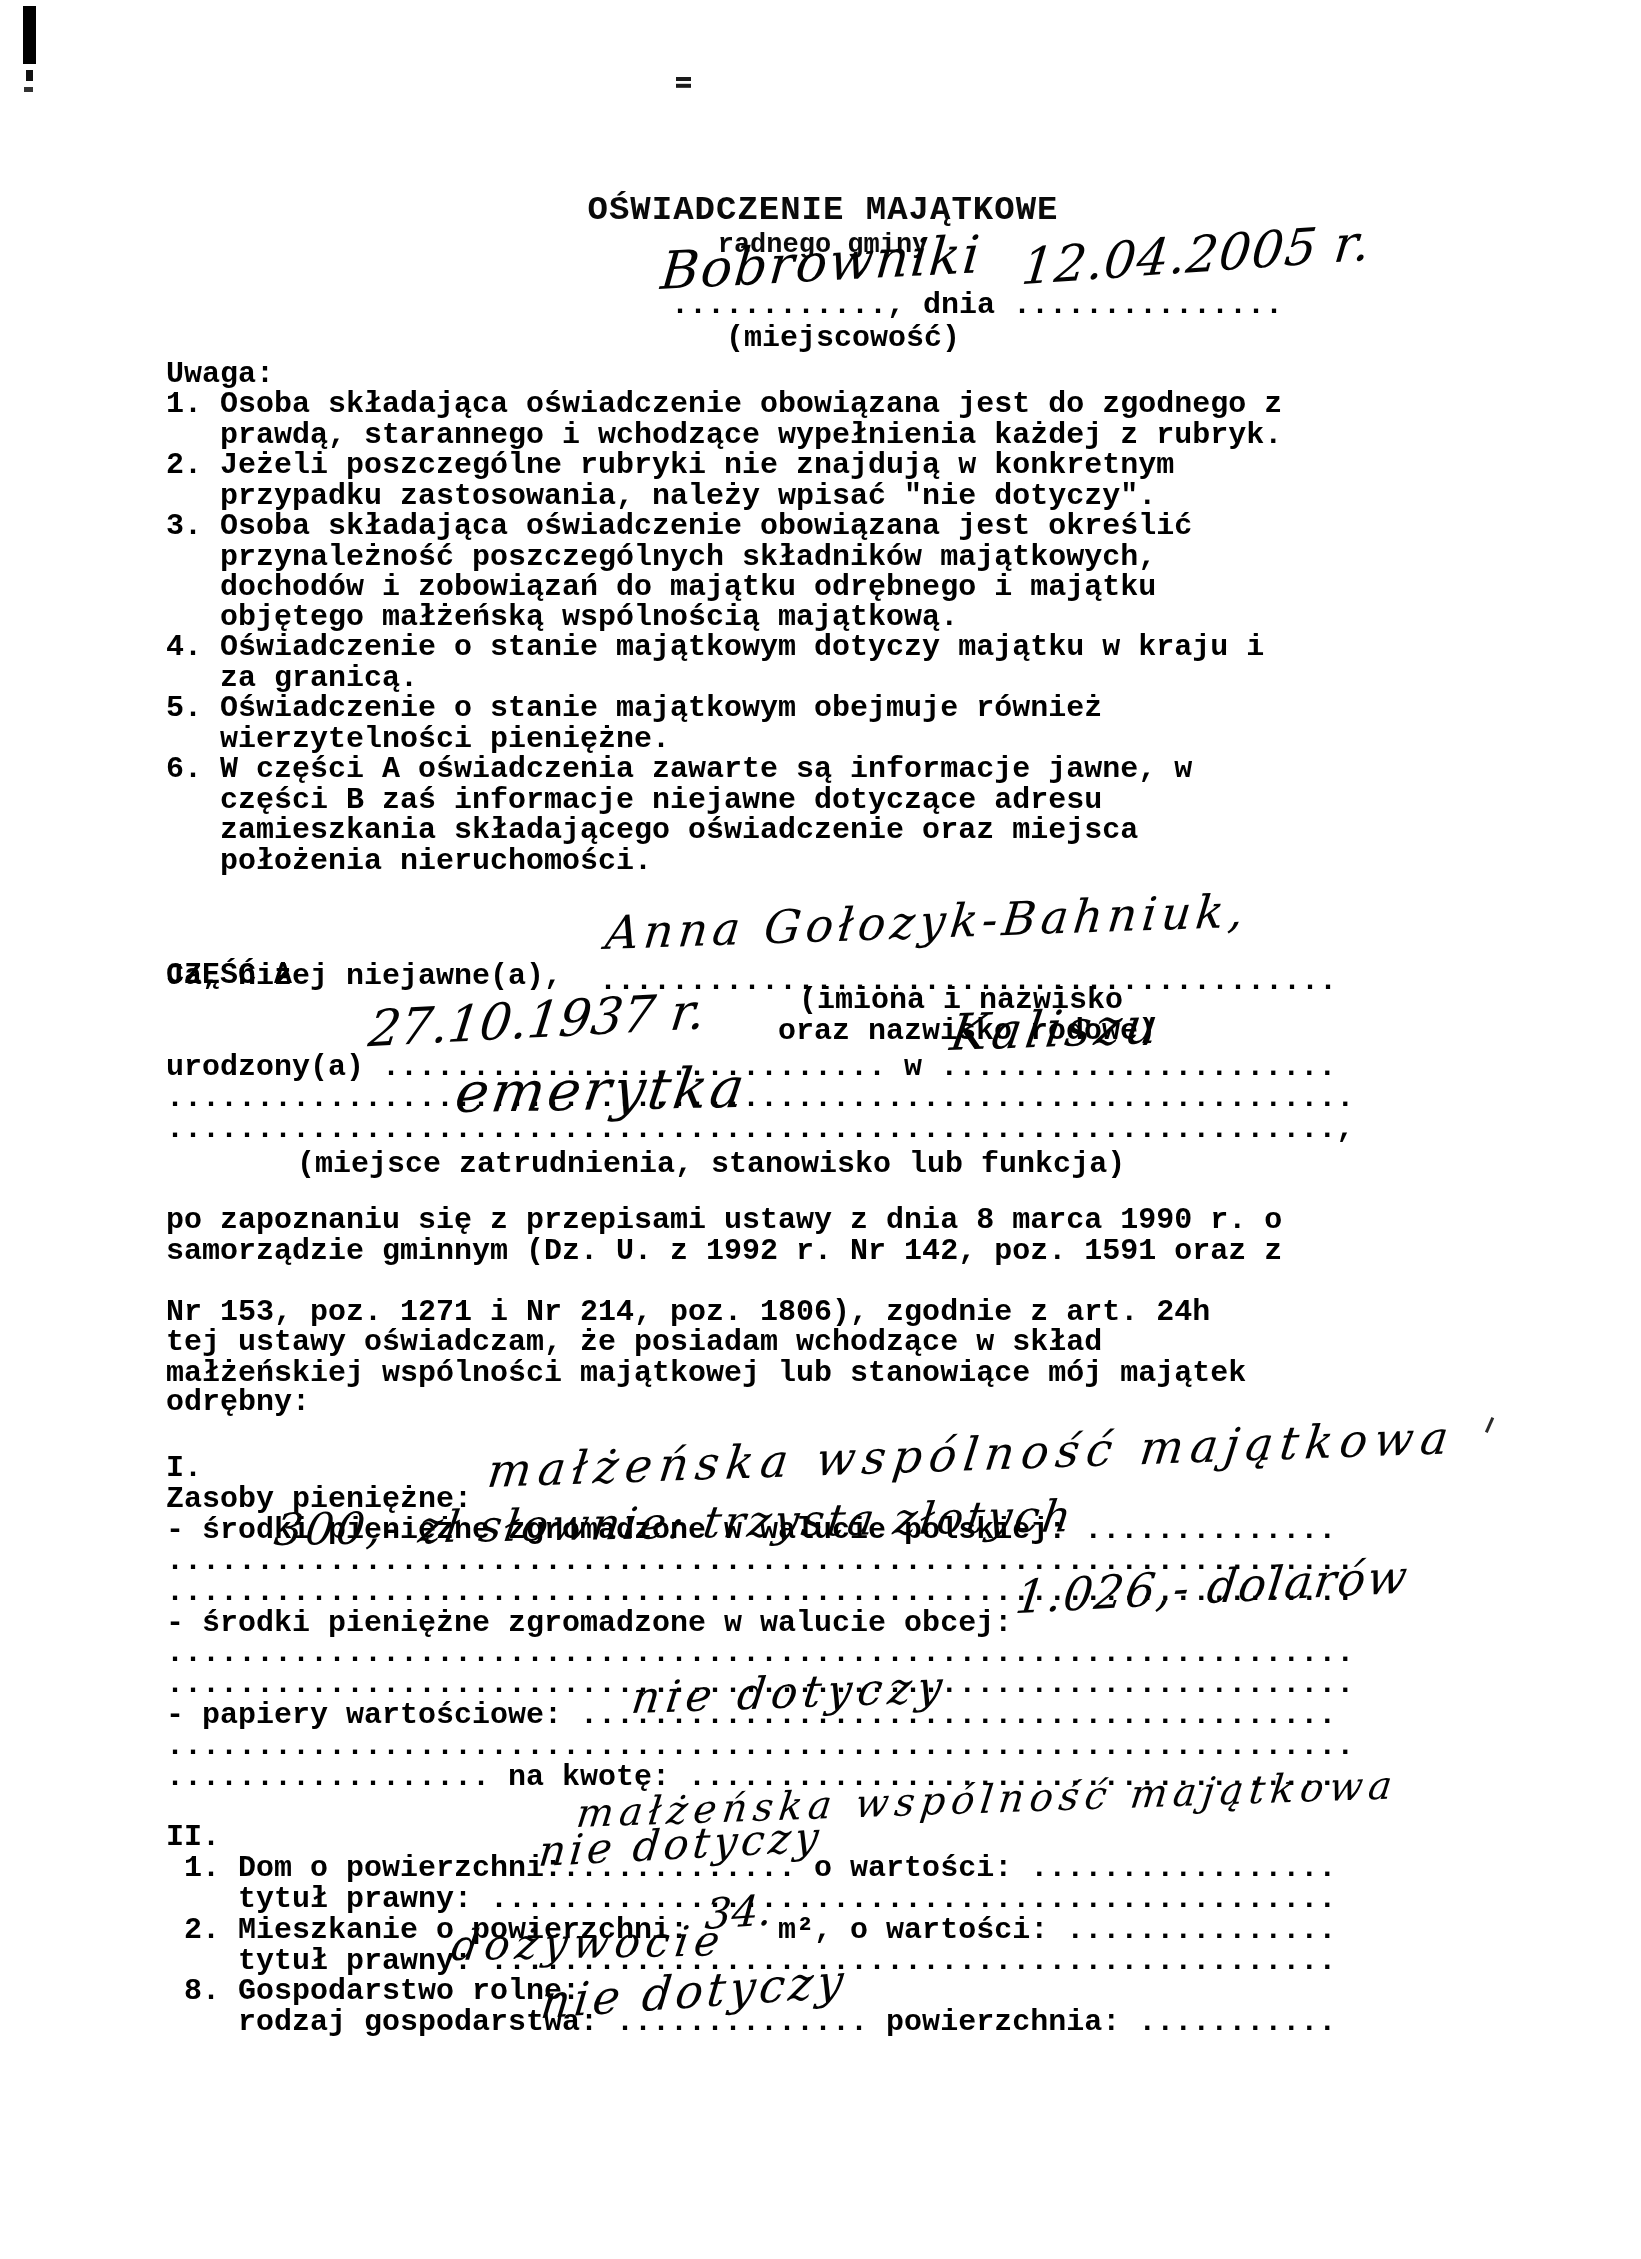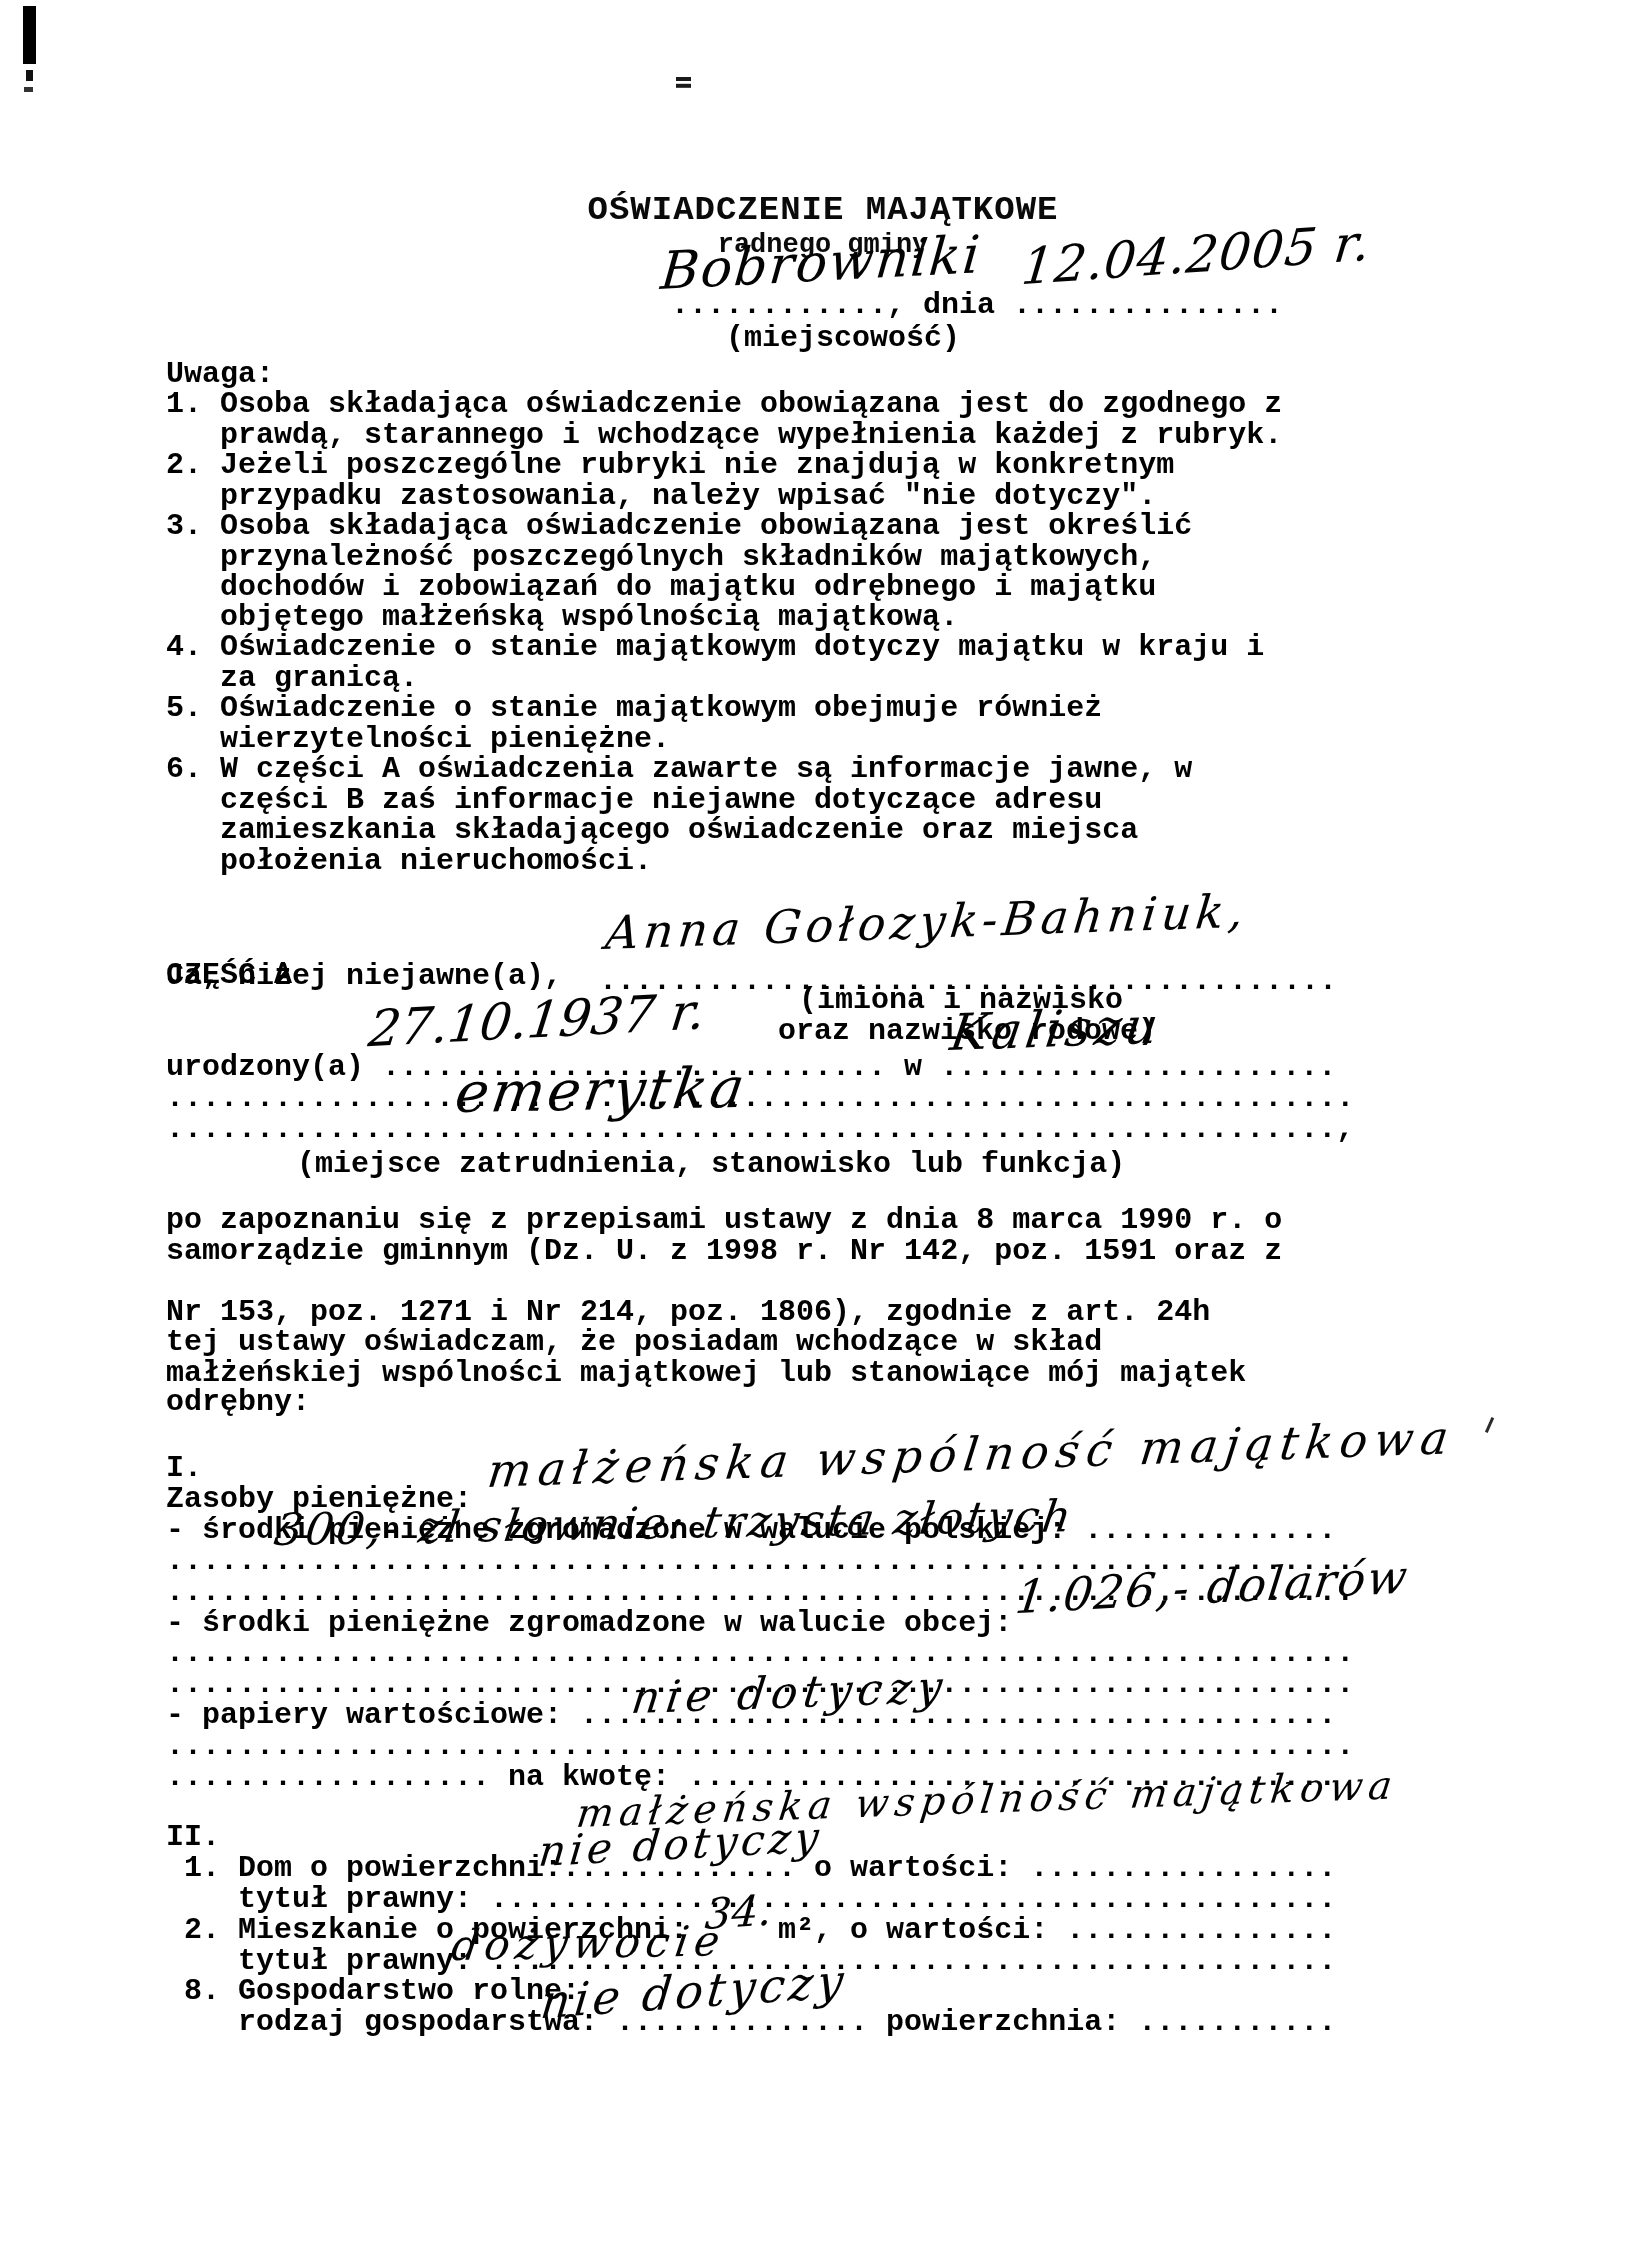--- a/index.html
+++ b/index.html
@@ -61,21 +61,21 @@
   <div class="tl" style="left:166px;top:1052px;">urodzony(a) ............................ w ......................</div>
   <div class="hw" style="left:369px;top:1000px;font-size:50px;transform:rotate(-3deg) skewX(-10deg);">27.10.1937 r.</div>
   <div class="hw" style="left:951px;top:1004px;font-size:50px;transform:rotate(-2deg) skewX(-10deg);letter-spacing:3.9px;">Kaliszu</div>
 
   <div class="tl" style="left:166px;top:1083px;">..................................................................</div>
   <div class="tl" style="left:166px;top:1114px;">.................................................................,</div>
   <div class="hw" style="left:456px;top:1060px;font-size:56px;transform:rotate(-1deg) skewX(-9deg);letter-spacing:2.9px;">emerytka</div>
   <div class="tl" style="left:297px;top:1149px;">(miejsce zatrudnienia, stanowisko lub funkcja)</div>
 
   <div class="tl" style="left:166px;top:1205px;">po zapoznaniu się z przepisami ustawy z dnia 8 marca 1990 r. o</div>
-  <div class="tl" style="left:166px;top:1236px;">samorządzie gminnym (Dz. U. z 1998 r. Nr 142, poz. 1591 oraz z</div>
+  <div class="tl" style="left:166px;top:1236px;">samorządzie gminnym (Dz. U. z 1992 r. Nr 142, poz. 1591 oraz z</div>
   <div class="tl" style="left:166px;top:1297px;">Nr 153, poz. 1271 i Nr 214, poz. 1806), zgodnie z art. 24h</div>
   <div class="tl" style="left:166px;top:1327px;">tej ustawy oświadczam, że posiadam wchodzące w skład</div>
   <div class="tl" style="left:166px;top:1358px;">małżeńskiej wspólności majątkowej lub stanowiące mój majątek</div>
   <div class="tl" style="left:166px;top:1387px;">odrębny:</div>
 
   <div class="tl" style="left:166px;top:1453px;">I.</div>
   <div class="tl" style="left:166px;top:1484px;">Zasoby pieniężne:</div>
   <div class="hw" style="left:488px;top:1444px;font-size:46px;transform:rotate(-2deg) skewX(-9deg);letter-spacing:6.8px;">małżeńska wspólność majątkowa</div>
 
   <div class="tl" style="left:166px;top:1515px;">- środki pieniężne zgromadzone w walucie polskiej: ..............</div>

